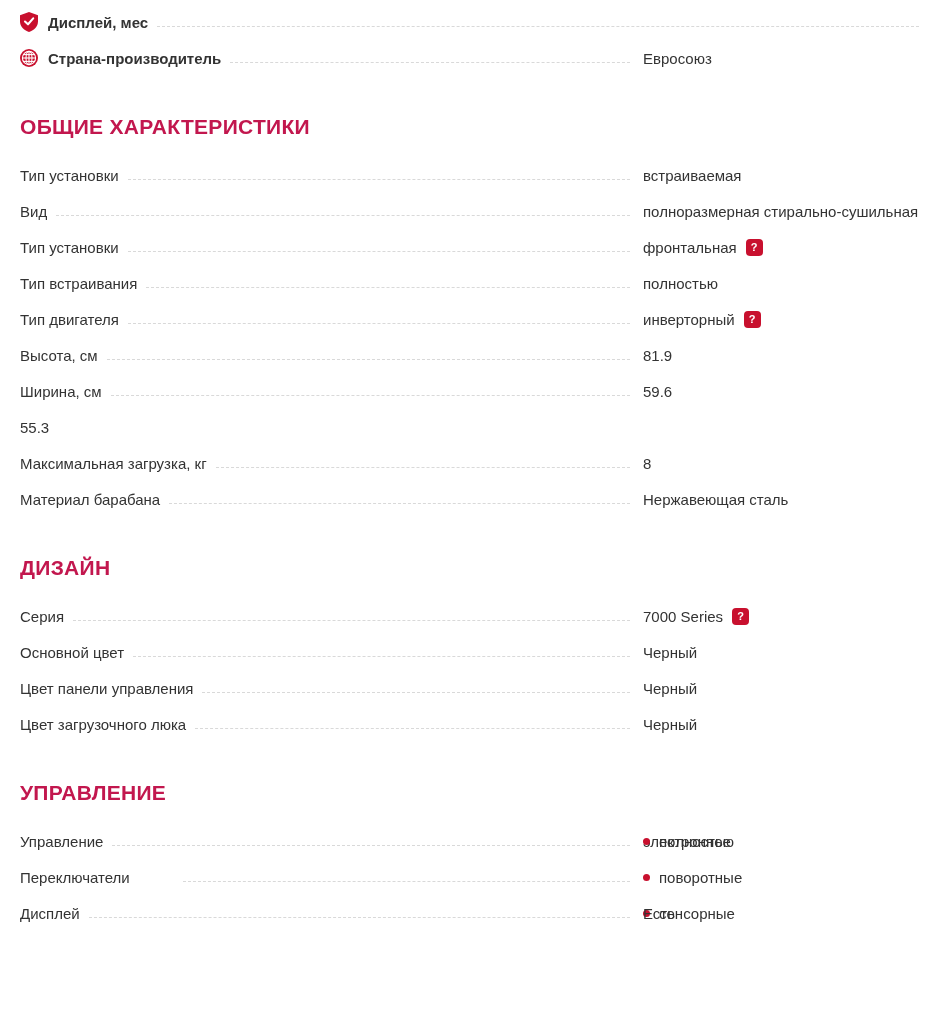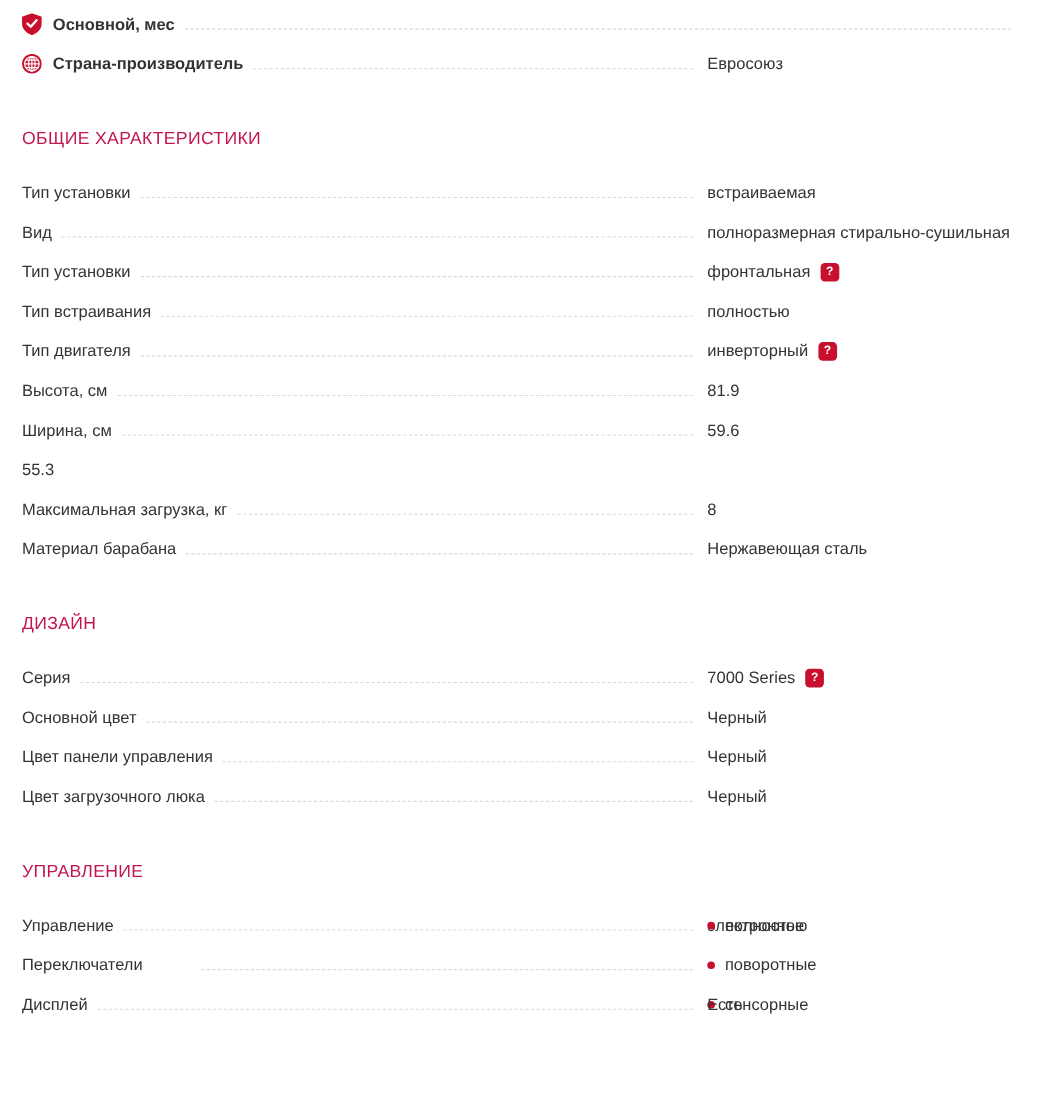--- a/index.html
+++ b/index.html
@@ -27,42 +27,42 @@
   .value-cell{display:flex;align-items:center;height:36px;}
   .value{font-size:15px;white-space:nowrap;}
   .help-badge{
     display:inline-flex;align-items:center;justify-content:center;
     width:17px;height:17px;margin-left:9px;border-radius:4px;
     background:var(--accent-red);color:#ffffff;font-size:11px;font-weight:bold;
     cursor:pointer;flex:none;user-select:none;
   }
   .section{margin-top:40px;}
   .section-title{
-    font-size:16px;line-height:21px;font-weight:400;color:var(--header-red);
+    font-size:21px;line-height:21px;font-weight:700;color:var(--header-red);
     letter-spacing:.3px;
   }
   .section-rows{margin-top:20px;}
   .multi .row-left{align-self:flex-start;gap:44px;}
   .list-item{display:flex;align-items:center;height:36px;}
   .bullet{width:7px;height:7px;border-radius:50%;background:var(--accent-red);margin-right:9px;flex:none;}
 </style>
 </head>
 <body>
 
 <div class="page">
   <div id="top-rows">
       <div class="row top-row">
         <div class="row-left">
           <span class="icon-wrap">
             <svg width="18" height="20" viewBox="0 0 18 20">
               <path d="M9 0 L18 3.2 V9.2 C18 14.6 14.2 18 9 20 C3.8 18 0 14.6 0 9.2 V3.2 Z" fill="#c8102e"></path>
               <path d="M5 9.5 L8 12.3 L13.2 6.4" fill="none" stroke="#ffffff" stroke-width="2.1" stroke-linecap="round" stroke-linejoin="round"></path>
             </svg>
           </span>
-          <span class="label">Основной, мес</span>
+          <span class="label">Дисплей, мес</span>
           <div class="leader"></div>
         </div>
       </div>
       <div class="row top-row">
         <div class="row-left">
           <span class="icon-wrap">
             <svg width="18" height="18" viewBox="0 0 18 18">
               <circle cx="9" cy="9" r="9" fill="#c8102e"></circle>
               <g stroke="#ffffff" stroke-width="1.1" fill="none">
                 <circle cx="9" cy="9" r="6.6"></circle>

